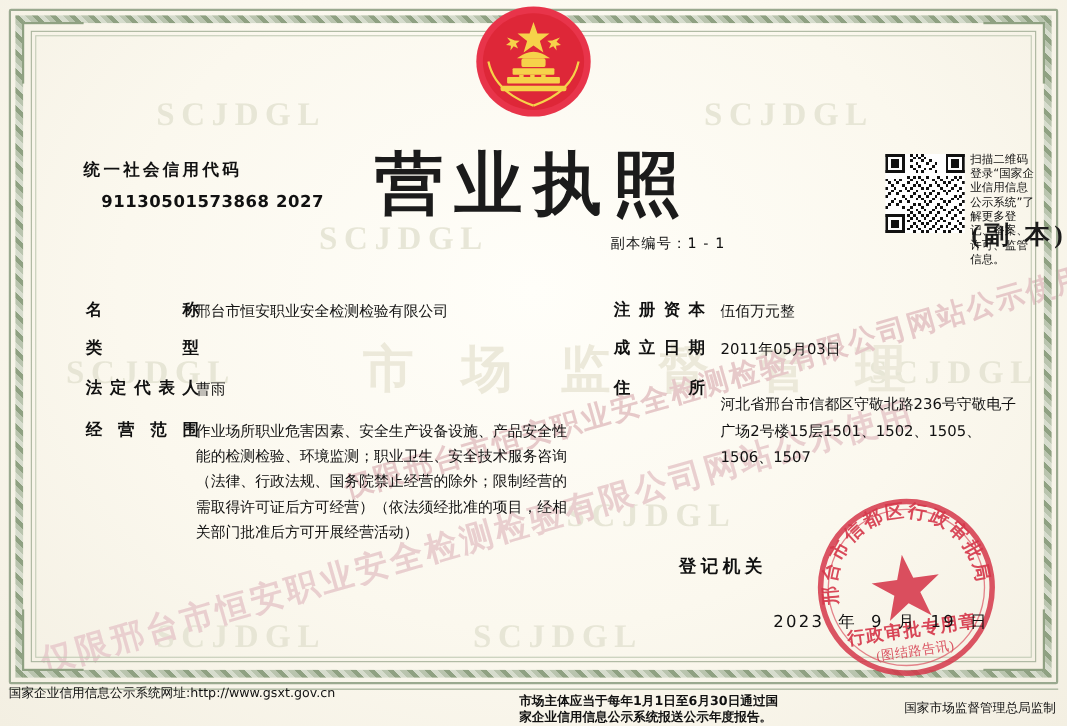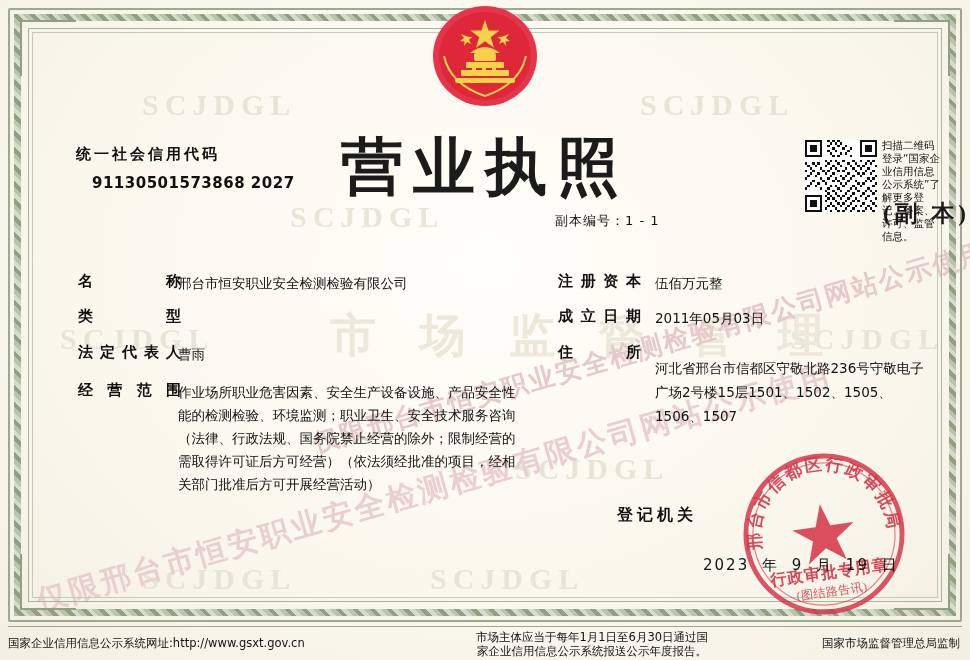--- a/index.html
+++ b/index.html
@@ -153,22 +153,22 @@
     position:absolute;left:700px;top:556px;
     font-size:15px;color:#111;letter-spacing:2px;
   }
   .datebar span{margin:0 3px;}
 
   
   .footer{
     position:absolute;left:0;bottom:0;width:970px;height:34px;
     font-size:11.5px;color:#111;
   }
-  .footer-left{position:absolute;left:8px;bottom:9px;}
-  .footer-center{position:absolute;left:472px;bottom:2px;width:240px;text-align:center;line-height:14px;}
+  .footer-left{position:absolute;left:8px;bottom:22px;}
+  .footer-center{position:absolute;left:472px;bottom:2px;width:240px;text-align:left;line-height:14px;font-weight:bold;}
   .footer-right{position:absolute;right:10px;bottom:9px;}
   .footer-line{
     position:absolute;left:8px;right:8px;bottom:33px;height:1px;background:#9aa98f;
   }
 </style>
 </head>
 <body>
 
 <div class="license">
 

